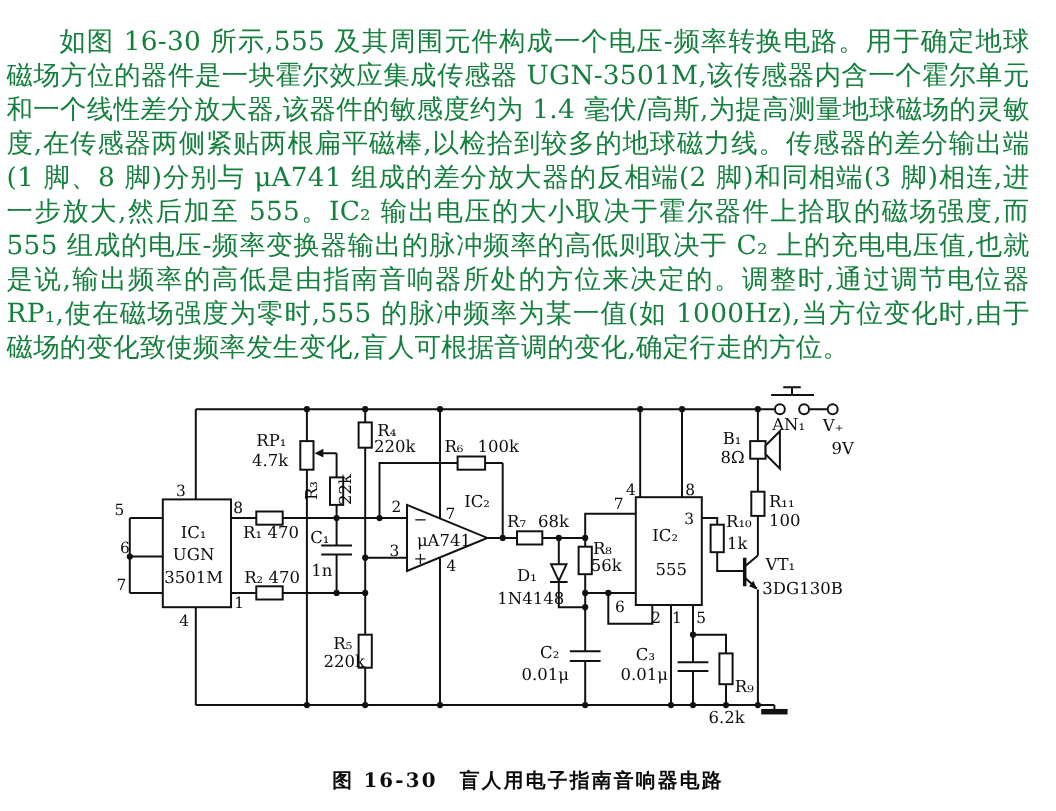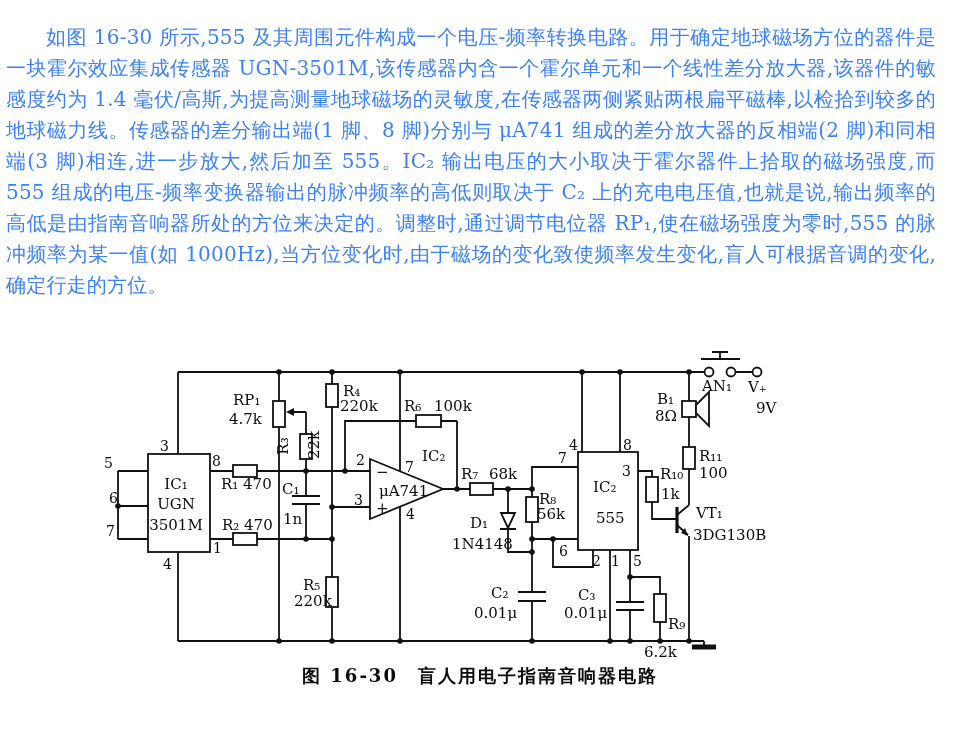--- a/index.html
+++ b/index.html
@@ -3,27 +3,27 @@
 <meta charset="utf-8">
 <style>
   html,body{margin:0;padding:0;}
   body{
     width:960px;height:737px;position:relative;overflow:hidden;
     background:#ffffff;color:#111;
     font-family:"DejaVu Serif","Liberation Serif",serif;
   }
   .intro{
     margin:22px 24px 0 6px;
-    font-size:20px;line-height:31px;
+    font-size:24px;line-height:31px;
     text-align:justify;text-indent:2em;
     letter-spacing:0.2px;
-    color:#3b82f6;
+    color:#15803d;
   }
   .caption{
-    position:absolute;left:0;top:664px;width:100%;
+    position:absolute;left:0;top:697px;width:100%;
     text-align:center;font-size:18px;font-weight:600;
     letter-spacing:2px;color:#0c0c0c;
   }
   .schematic{
     position:absolute;left:0;top:348px;width:960px;height:312px;
   }
   svg text{
     font-family:"DejaVu Serif","Liberation Serif",serif;
     font-size:15px;fill:#0c0c0c;
   }

